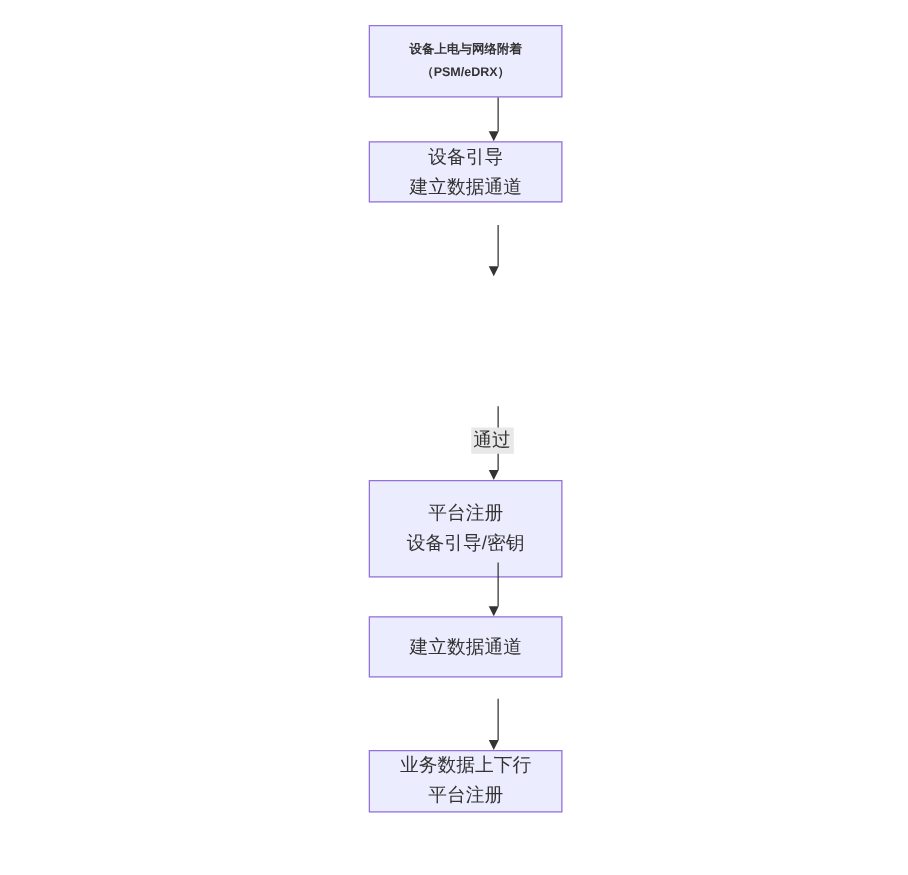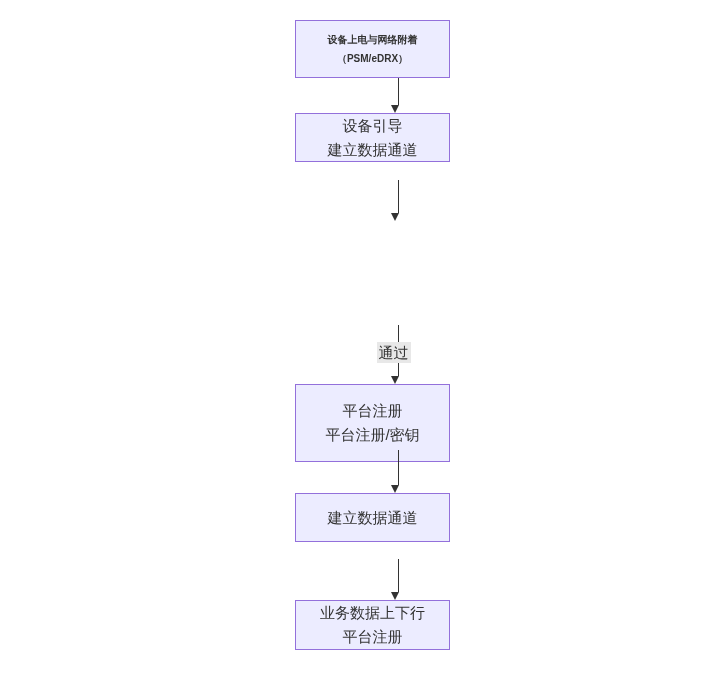--- a/index.html
+++ b/index.html
@@ -74,21 +74,21 @@
 
   <div class="edge" style="top:325px;height:59px;">
     <span class="edge-line"></span>
     <span class="arrowhead"></span>
     <span class="edge-label">通过</span>
   </div>
 
   <div class="node" style="top:384px;height:78px;">
     <div class="node-label label-normal">
       <div>平台注册</div>
-      <div>平台注册/密钥</div>
+      <div>设备引导/密钥</div>
     </div>
   </div>
 
   <div class="edge" style="top:450px;height:43px;">
     <span class="edge-line"></span>
     <span class="arrowhead"></span>
   </div>
 
   <div class="node" style="top:493px;height:49px;">
     <div class="node-label label-normal">

